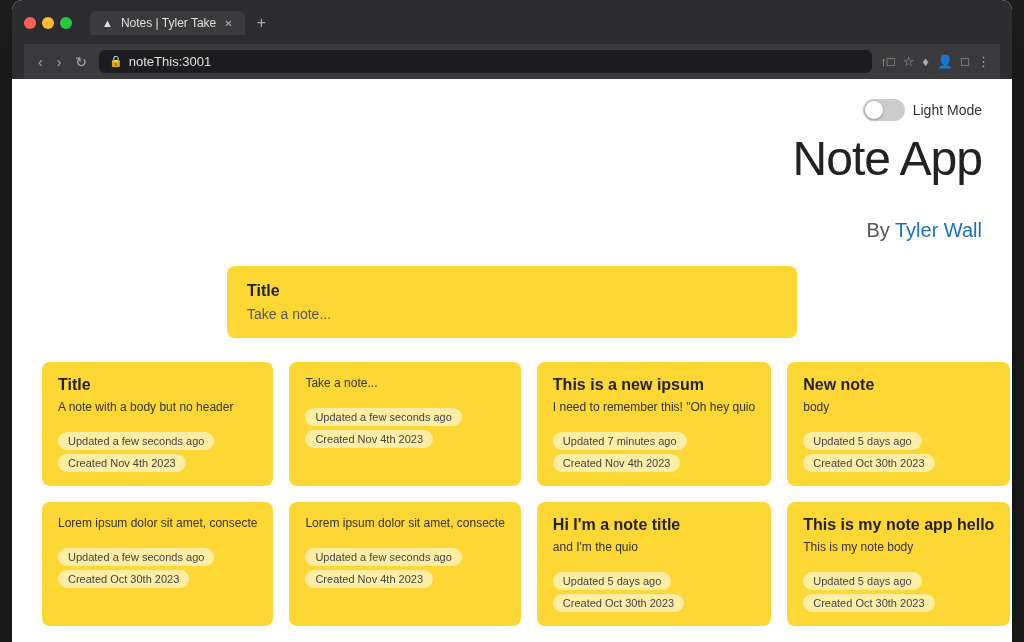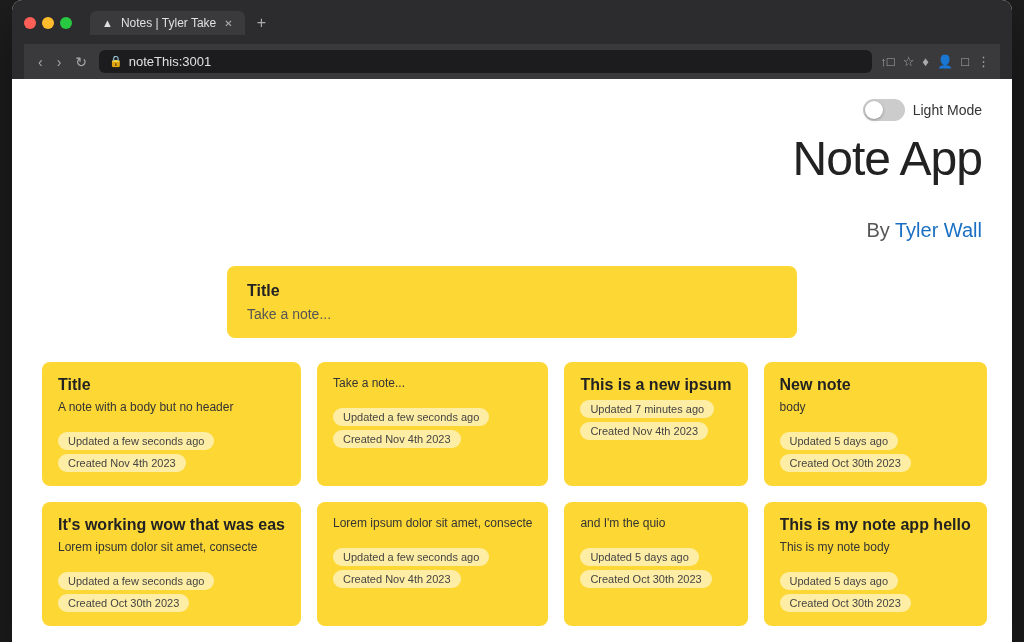--- a/index.html
+++ b/index.html
@@ -350,49 +350,50 @@
     </div>
         <div class="note-card">
       <div class="note-card-body">Take a note...</div>
       <div class="note-card-meta">
         <span class="meta-badge">Updated a few seconds ago</span>
         <span class="meta-badge">Created Nov 4th 2023</span>
       </div>
     </div>
         <div class="note-card">
       <div class="note-card-title">This is a new ipsum</div>
+      <div class="note-card-body">I need to remember this! "Oh hey quio</div>
       <div class="note-card-meta">
         <span class="meta-badge">Updated 7 minutes ago</span>
         <span class="meta-badge">Created Nov 4th 2023</span>
       </div>
     </div>
         <div class="note-card">
       <div class="note-card-title">New note</div>
       <div class="note-card-body">body</div>
       <div class="note-card-meta">
         <span class="meta-badge">Updated 5 days ago</span>
         <span class="meta-badge">Created Oct 30th 2023</span>
       </div>
     </div>
         <div class="note-card">
-      <div class="note-card-title">It's working wow that was eas</div>
       <div class="note-card-body">Lorem ipsum dolor sit amet, consecte</div>
       <div class="note-card-meta">
         <span class="meta-badge">Updated a few seconds ago</span>
         <span class="meta-badge">Created Oct 30th 2023</span>
       </div>
     </div>
         <div class="note-card">
       <div class="note-card-body">Lorem ipsum dolor sit amet, consecte</div>
       <div class="note-card-meta">
         <span class="meta-badge">Updated a few seconds ago</span>
         <span class="meta-badge">Created Nov 4th 2023</span>
       </div>
     </div>
         <div class="note-card">
+      <div class="note-card-title">Hi I'm a note title</div>
       <div class="note-card-body">and I'm the quio</div>
       <div class="note-card-meta">
         <span class="meta-badge">Updated 5 days ago</span>
         <span class="meta-badge">Created Oct 30th 2023</span>
       </div>
     </div>
         <div class="note-card">
       <div class="note-card-title">This is my note app hello</div>
       <div class="note-card-body">This is my note body</div>
       <div class="note-card-meta">

